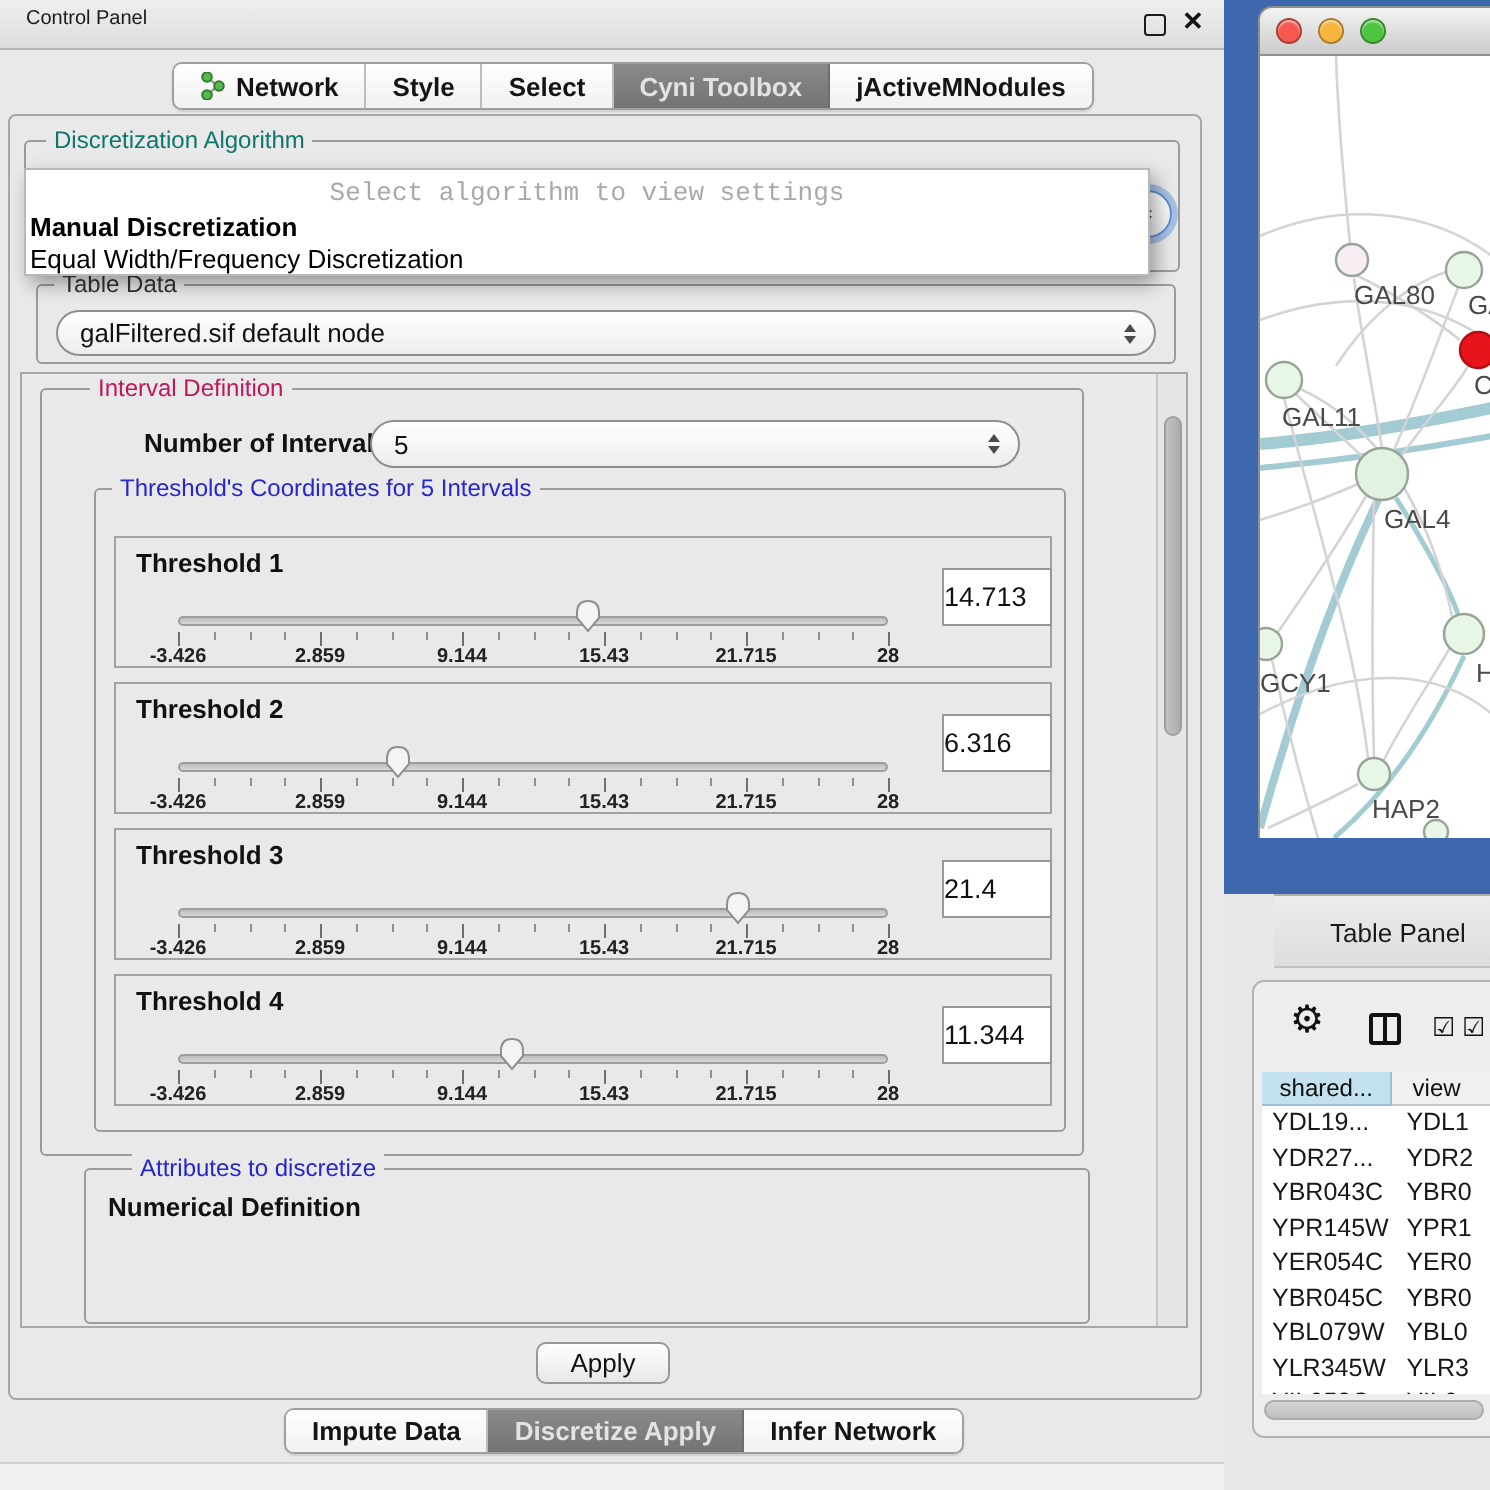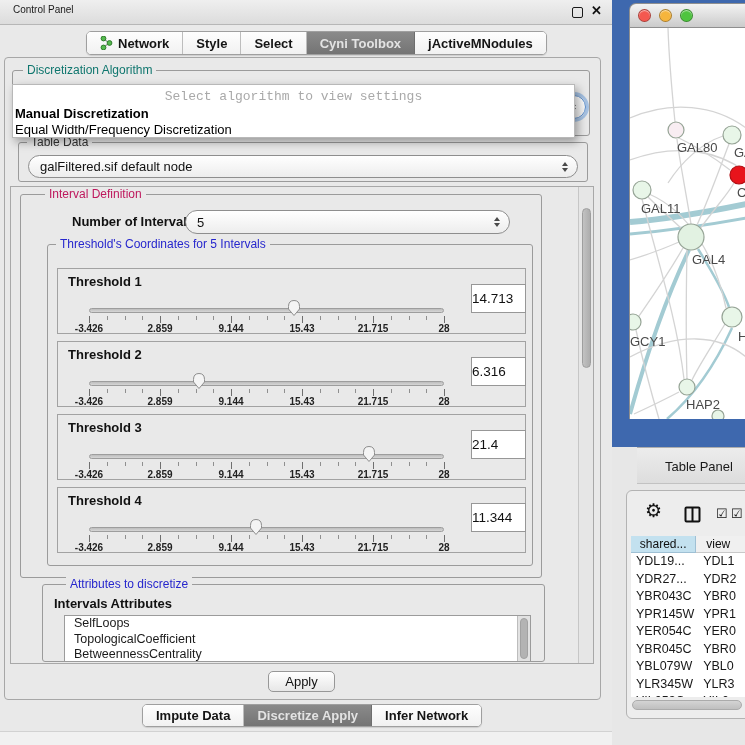--- a/index.html
+++ b/index.html
@@ -342,29 +342,21 @@
         <div class="th-handle" style="left: 189.848px;"><svg width="16" height="18">
             <path d="M2.5,7.5 Q2.5,1.5 8,1.5 Q13.5,1.5 13.5,7.5 L13.5,10 L8,16.5 L2.5,10 Z" fill="#f4f4f4" stroke="#8e8e8e"></path>
           </svg></div>
         <input class="th-value" type="text" value="11.344" style="">
       </div>
     </div>
 
   <div class="groupbox" style="left:42px; top:584px; width:503px; height:78px;">
     <span class="gb-label" style="left:23px; color:#2626cd;">Attributes to discretize</span>
   </div>
-  <div class="attr-title">Intervals Attributes</div>
-  <div class="attr-list" id="attr-list">
-    <div class="attr-sb">
-        <div class="thumb"></div>
-      </div>
-  <div class="attr-item">SelfLoops</div>
-      <div class="attr-item">TopologicalCoefficient</div>
-      <div class="attr-item">BetweennessCentrality</div>
-    </div>
+  <div class="attr-title">Numerical Definition</div>
 
   <button class="apply-btn">Apply</button>
 
   <div class="segbar bottom">
     <div class="seg">
       <span>Impute Data</span>
     </div>
     <div class="seg sel">
       <span>Discretize Apply</span>
     </div>

